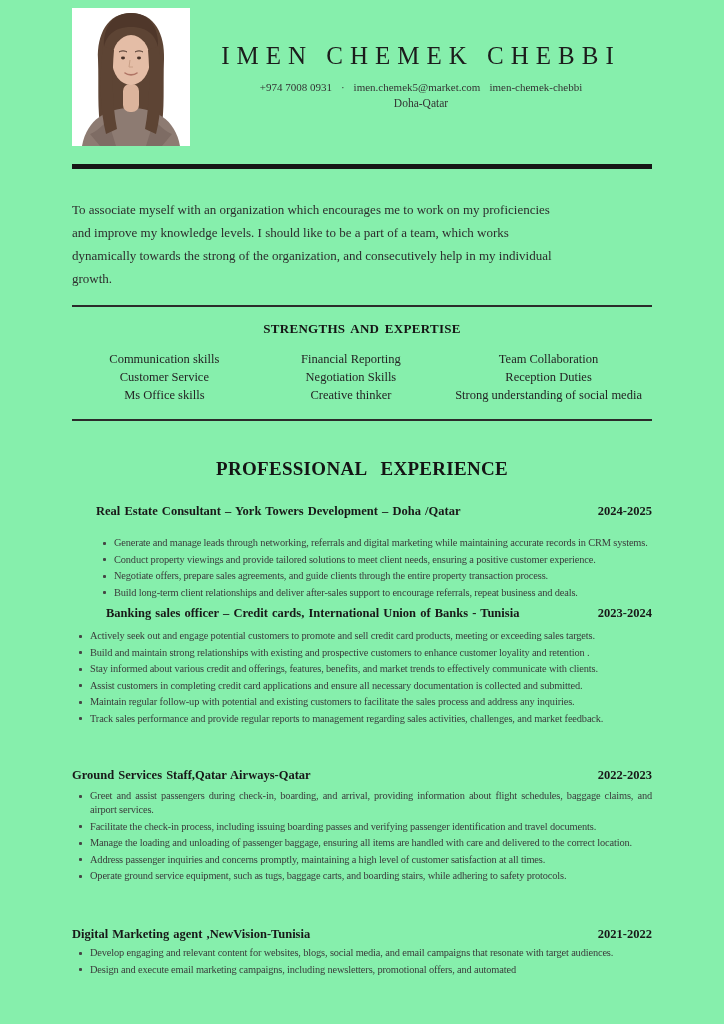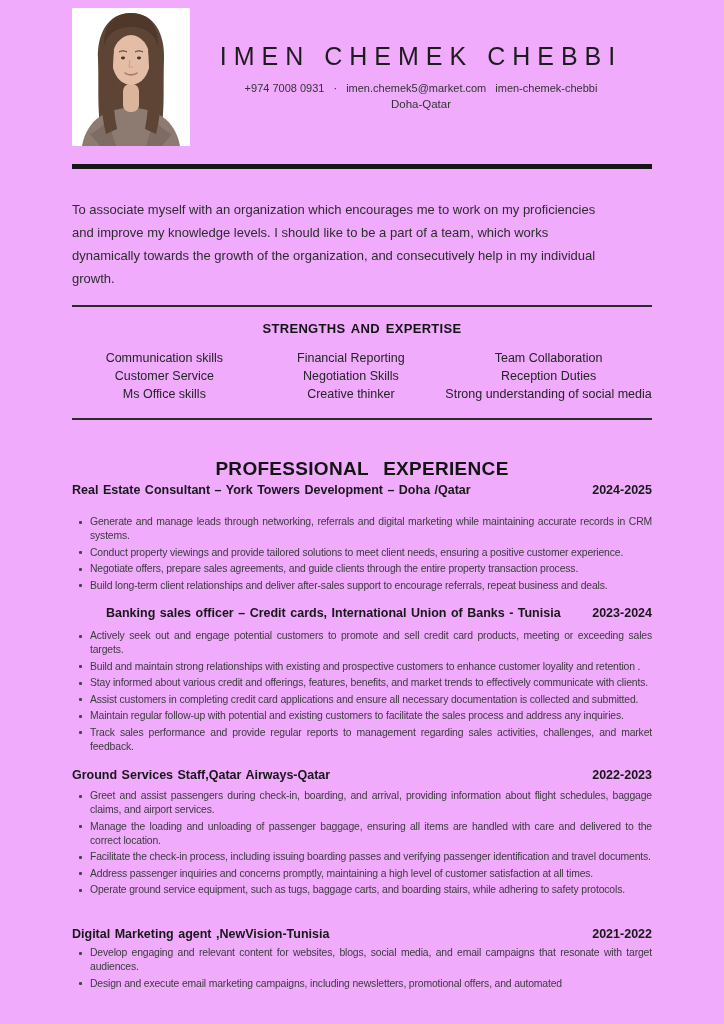--- a/index.html
+++ b/index.html
@@ -1,18 +1,18 @@
 <!DOCTYPE html>
 <html><head>
 <meta charset="utf-8">
 <style>
   html,body{margin:0;padding:0;background:#ffffff;}
   .page{
-    position:relative;width:724px;height:1024px;background:#f0abfc;overflow:hidden;
-    font-family:Liberation Sans, sans-serif;color:#2d2d2d;margin:0 auto;
+    position:relative;width:724px;height:1024px;background:#86efac;overflow:hidden;
+    font-family:Liberation Serif, serif;color:#2d2d2d;margin:0 auto;
   }
   
   .header-row{display:flex;padding:8px 72px 0 72px;}
   .photo{width:118px;height:138px;flex:none;}
   .header-text{flex:1;text-align:center;padding-top:34px;}
   .name{font-size:25px;letter-spacing:7px;font-weight:400;color:#1c1c1c;white-space:nowrap;}
   .contact{margin-top:11px;font-size:11px;color:#333;display:flex;justify-content:center;align-items:baseline;column-gap:9px;white-space:nowrap;}
   .location{margin-top:4px;font-size:11.5px;color:#333;}
   .rule-thick{height:5px;background:#161616;margin:18px 72px 0 72px;}
   .rule-thin{height:2px;background:#2b2b2b;margin:15px 72px 0 72px;}
@@ -21,21 +21,21 @@
   .objective .obj-line{text-align:justify;}
   .objective .obj-line:last-child{text-align:left;}
   
   .section-title{margin-top:14px;text-align:center;font-size:13px;font-weight:bold;color:#141414;letter-spacing:.3px;word-spacing:2px;}
   .skills-grid{margin:13px 72px 0 72px;display:grid;grid-template-columns:1fr 1.02fr 1.12fr;}
   .skill-col{text-align:center;font-size:12.5px;line-height:18px;color:#242424;}
   .skill-item{margin:0;}
   
   .exp-title{position:absolute;left:0;right:0;top:458px;text-align:center;font-size:19px;font-weight:bold;color:#141414;letter-spacing:.3px;word-spacing:9px;}
   .job{position:absolute;left:72px;right:72px;}
-  .job-1{top:483px;}.job-2{top:606px;}.job-3{top:768px;}.job-4{top:927px;}
+  .job-1{top:504px;margin-left:24px;}.job-2{top:606px;}.job-3{top:768px;}.job-4{top:927px;}
   .job-head{display:flex;justify-content:space-between;align-items:baseline;font-size:12.5px;font-weight:bold;color:#181818;line-height:14px;word-spacing:1px;}
   .job-title{text-align:left;}
   .job-dates{flex:none;padding-left:12px;}
   .job-1 .job-head{margin-bottom:18px;}
   .job-2 .job-head{margin-bottom:9px;padding-left:34px;}
   .job-3 .job-head{margin-bottom:7px;}
   .job-4 .job-head{margin-bottom:5px;}
   ul.bullets{list-style:none;margin:0;padding:0;}
   ul.bullets li{
     position:relative;padding-left:18px;margin-bottom:2.5px;
@@ -81,21 +81,21 @@
       </div>
       <div class="location">Doha-Qatar</div>
     </div>
   </div>
 
   <div class="rule-thick"></div>
 
   <div class="objective">
     <div class="obj-line">To associate myself with an organization which encourages me to work on my proficiencies</div>
     <div class="obj-line">and improve my knowledge levels. I should like to be a part of a team, which works</div>
-    <div class="obj-line">dynamically towards the growth of the organization, and consecutively help in my individual</div>
+    <div class="obj-line">dynamically towards the strong of the organization, and consecutively help in my individual</div>
     <div class="obj-line">growth.</div>
   </div>
 
   <div class="rule-thin"></div>
 
   <div class="section-title">STRENGTHS AND EXPERTISE</div>
   <div class="skills-grid">
     <div class="skill-col">
       <div class="skill-item">Communication skills</div>
       <div class="skill-item">Customer Service</div>
@@ -145,22 +145,22 @@
     </ul>
   </div>
 
   <div class="job job-3">
     <div class="job-head">
       <span class="job-title">Ground Services Staff,Qatar Airways-Qatar</span>
       <span class="job-dates">2022-2023</span>
     </div>
     <ul class="bullets">
       <li>Greet and assist passengers during check-in, boarding, and arrival, providing information about flight schedules, baggage claims, and airport services.</li>
+      <li>Facilitate the check-in process, including issuing boarding passes and verifying passenger identification and travel documents.</li>
       <li>Manage the loading and unloading of passenger baggage, ensuring all items are handled with care and delivered to the correct location.</li>
-      <li>Facilitate the check-in process, including issuing boarding passes and verifying passenger identification and travel documents.</li>
       <li>Address passenger inquiries and concerns promptly, maintaining a high level of customer satisfaction at all times.</li>
       <li>Operate ground service equipment, such as tugs, baggage carts, and boarding stairs, while adhering to safety protocols.</li>
     </ul>
   </div>
 
   <div class="job job-4">
     <div class="job-head">
       <span class="job-title">Digital Marketing agent ,NewVision-Tunisia</span>
       <span class="job-dates">2021-2022</span>
     </div>

